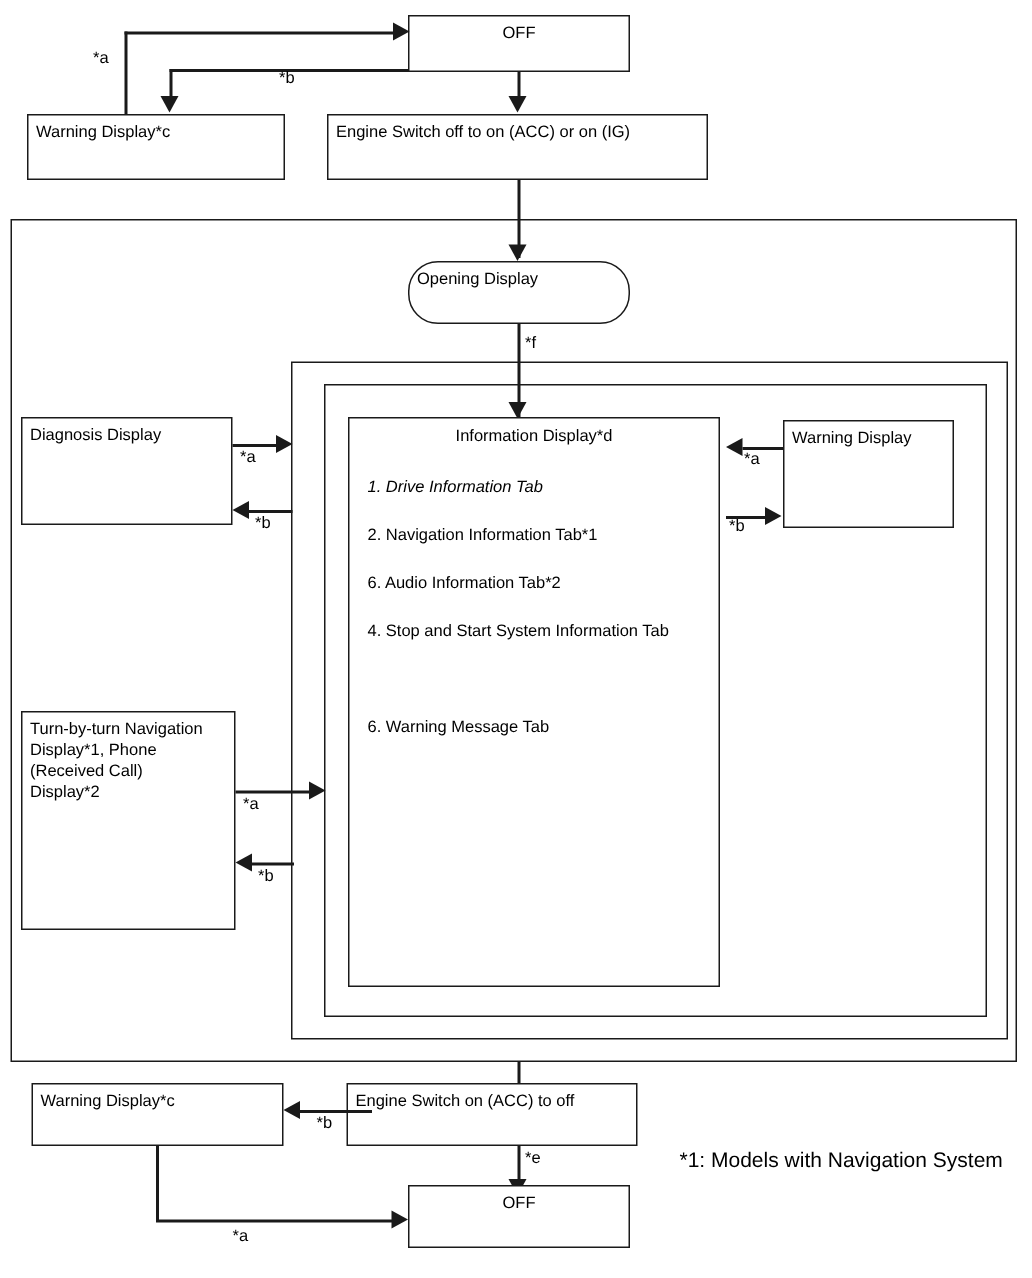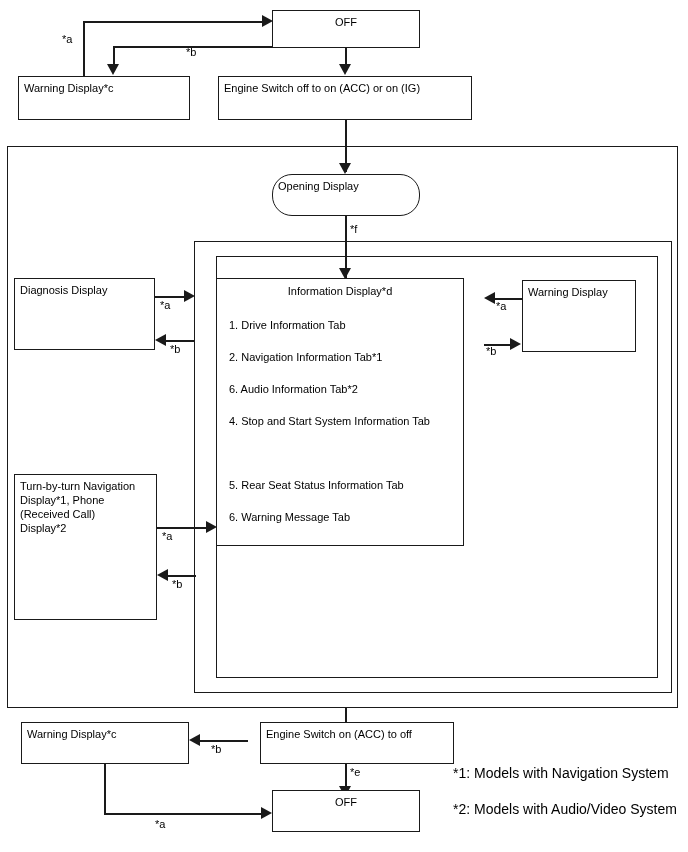--- a/index.html
+++ b/index.html
@@ -132,28 +132,27 @@
     <div class="box-label lbl-left">Opening Display</div>
   </div>
 
   <div class="v" style="left:345px;top:216px;height:62px;"></div>
   <div class="ar ar-down" style="left:339px;top:268px;"></div>
   <div class="tag" style="left:350px;top:223px;">*f</div>
 
   <div class="frame" style="left:194px;top:241px;width:478px;height:452px;"></div>
   <div class="frame" style="left:216px;top:256px;width:442px;height:422px;"></div>
 
-  <div class="box" style="left:216px;top:278px;width:248px;height:268px;">
+  <div class="box" style="left:232px;top:278px;width:248px;height:380px;">
     <div class="info-title">Information Display*d</div>
     <div class="info-list">
-      <div class="info-item" style="margin-bottom:19px;">1. Drive Information Tab</div>
+      <div class="info-item" style="margin-bottom:19px;font-style:italic;">1. Drive Information Tab</div>
       <div class="info-item" style="margin-bottom:19px;">2. Navigation Information Tab*1</div>
       <div class="info-item" style="margin-bottom:19px;">6. Audio Information Tab*2</div>
       <div class="info-item" style="margin-bottom:51px;">4. Stop and Start System Information Tab</div>
-      <div class="info-item" style="margin-bottom:19px;">5. Rear Seat Status Information Tab</div>
       <div class="info-item" style="margin-bottom:19px;">6. Warning Message Tab</div>
     </div>
   </div>
 
   <div class="box" style="left:14px;top:278px;width:141px;height:72px;">
     <div class="box-label lbl-left">Diagnosis Display</div>
   </div>
 
   <div class="h" style="left:155px;top:296px;width:30px;"></div>
   <div class="ar ar-right" style="left:184px;top:290px;"></div>
@@ -186,21 +185,21 @@
   <div class="ar ar-right" style="left:206px;top:521px;"></div>
   <div class="tag" style="left:162px;top:530px;">*a</div>
 
   <div class="h" style="left:168px;top:575px;width:28px;"></div>
   <div class="ar ar-left" style="left:157px;top:569px;"></div>
   <div class="tag" style="left:172px;top:578px;">*b</div>
 
   <div class="v" style="left:345px;top:708px;height:18px;"></div>
   <div class="ar ar-down" style="left:339px;top:722px;"></div>
 
-  <div class="box" style="left:260px;top:722px;width:194px;height:42px;">
+  <div class="box" style="left:231px;top:722px;width:194px;height:42px;">
     <div class="box-label lbl-left">Engine Switch on (ACC) to off</div>
   </div>
 
   <div class="box" style="left:21px;top:722px;width:168px;height:42px;">
     <div class="box-label lbl-left">Warning Display*c</div>
   </div>
 
   <div class="h" style="left:200px;top:740px;width:48px;"></div>
   <div class="ar ar-left" style="left:189px;top:734px;"></div>
   <div class="tag" style="left:211px;top:743px;">*b</div>
@@ -212,15 +211,14 @@
   <div class="v" style="left:104px;top:764px;height:50px;"></div>
   <div class="h" style="left:104px;top:813px;width:158px;"></div>
   <div class="ar ar-right" style="left:261px;top:807px;"></div>
   <div class="tag" style="left:155px;top:818px;">*a</div>
 
   <div class="box" style="left:272px;top:790px;width:148px;height:42px;">
     <div class="box-label lbl-center">OFF</div>
   </div>
 
   <div class="footnote" style="left:453px;top:766px;">*1: Models with Navigation System</div>
-  <div class="footnote" style="left:453px;top:802px;">*2: Models with Audio/Video System</div>
 
 </div>
 
 </body></html>

